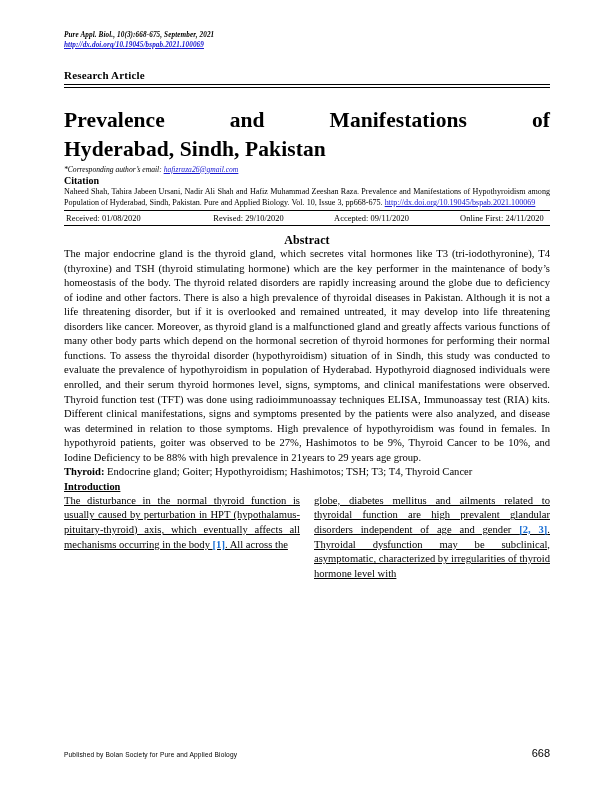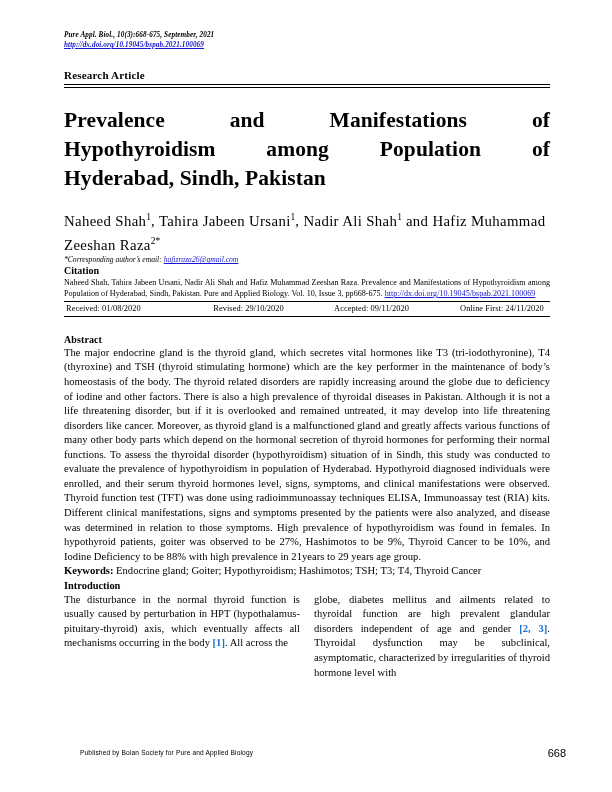--- a/index.html
+++ b/index.html
@@ -137,25 +137,25 @@
     line-height: 11px;
     letter-spacing: 0.05px;
   }
   .dates div:nth-child(1) { width: 30.5%; padding-left: 2px;}
   .dates div:nth-child(2) { width: 25%; }
   .dates div:nth-child(3) { width: 25%; }
   .dates div:nth-child(4) { width: 19.5%; text-align: center; padding-right: 1px;}
 
   
   .abstractHead {
-    text-align: left;
-    font-size: 10px;
+    text-align: center;
+    font-size: 12px;
     font-weight: bold;
     line-height: 13px;
-    margin-top: 16px;
+    margin-top: 8px;
     letter-spacing: 0.1px;
   }
   .abstractBody {
     font-size: 10.6px;
     line-height: 14.55px;
     text-align: justify;
     text-align-last: left;
     letter-spacing: 0.01px;
   }
   .keywords {
@@ -163,20 +163,21 @@
     line-height: 14.55px;
     text-align: left;
   }
   .keywords b { font-weight: bold; }
 
   
   .cols {
     display: flex;
     gap: 14px;
     margin-top: 0px;
+    text-decoration: underline;
   }
   .col {
     width: 236px;
     font-size: 10.6px;
     line-height: 14.6px;
     text-align: justify;
     text-align-last: left;
   }
   .secHead {
     font-weight: bold;
@@ -185,26 +186,26 @@
   }
   .ref {
     color: #1a6fd4;
     font-weight: bold;
   }
   .spacerHead { visibility: hidden; }
 
   
   .footer {
     position: absolute;
-    left: 80px;
+    left: 64px;
     top: 748px;
     width: 486px;
     display: flex;
     justify-content: space-between;
-    align-items: flex-start;
+    align-items: flex-end;
   }
   .footer .pub {
     font-family: "Liberation Sans", sans-serif;
     font-size: 6.6px;
     line-height: 9px;
     letter-spacing: 0.15px;
   }
   .footer .pageno {
     font-family: "Liberation Sans", sans-serif;
     font-size: 11px;
@@ -220,44 +221,42 @@
     <div class="runhead">
       <span>Pure Appl. Biol., 10(3):668-675, September, 2021</span>
       <a class="doi" href="#">http://dx.doi.org/10.19045/bspab.2021.100069</a>
     </div>
 
     <div class="artType">Research Article</div>
     <div class="dblrule"></div>
 
     <div class="title">
       <span class="just tline">Prevalence and Manifestations of</span>
-      <span class="just tline">Hypothyroidism among Population of</span>
       <span class="tline">Hyderabad, Sindh, Pakistan</span>
     </div>
 
-    <div class="authors"><span>Naheed Shah</span><sup>1</sup><span>, Tahira Jabeen Ursani</span><sup>1</sup><span>, Nadir Ali Shah</span><sup>1</sup><span> and Hafiz</span> <span>Muhammad Zeeshan Raza</span><sup>2*</sup></div>
 
     <div class="corr"><span>*Corresponding author’s email: </span><a href="#">hafizraza26@gmail.com</a></div>
 
     <div class="citeHead">Citation</div>
     <div class="citeBody"><span>Naheed Shah, Tahira Jabeen Ursani, Nadir Ali Shah and Hafiz Muhammad Zeeshan Raza. Prevalence and Manifestations of Hypothyroidism among Population of Hyderabad, Sindh, Pakistan. Pure and Applied Biology. Vol. 10, Issue 3, pp668-675. </span><a href="#">http://dx.doi.org/10.19045/bspab.2021.100069</a></div>
 
     <div class="datesWrap">
       <div class="dates">
         <div>Received: 01/08/2020</div>
         <div>Revised: 29/10/2020</div>
         <div>Accepted: 09/11/2020</div>
         <div>Online First: 24/11/2020</div>
       </div>
     </div>
 
     <div class="abstractHead">Abstract</div>
     <div class="abstractBody">The major endocrine gland is the thyroid gland, which secretes vital hormones like T3 (tri-iodothyronine), T4 (thyroxine) and TSH (thyroid stimulating hormone) which are the key performer in the maintenance of body’s homeostasis of the body. The thyroid related disorders are rapidly increasing around the globe due to deficiency of iodine and other factors. There is also a high prevalence of thyroidal diseases in Pakistan. Although it is not a life threatening disorder, but if it is overlooked and remained untreated, it may develop into life threatening disorders like cancer. Moreover, as thyroid gland is a malfunctioned gland and greatly affects various functions of many other body parts which depend on the hormonal secretion of thyroid hormones for performing their normal functions. To assess the thyroidal disorder (hypothyroidism) situation of in Sindh, this study was conducted to evaluate the prevalence of hypothyroidism in population of Hyderabad. Hypothyroid diagnosed individuals were enrolled, and their serum thyroid hormones level, signs, symptoms, and clinical manifestations were observed. Thyroid function test (TFT) was done using radioimmunoassay techniques ELISA, Immunoassay test (RIA) kits. Different clinical manifestations, signs and symptoms presented by the patients were also analyzed, and disease was determined in relation to those symptoms. High prevalence of hypothyroidism was found in females. In hypothyroid patients, goiter was observed to be 27%, Hashimotos to be 9%, Thyroid Cancer to be 10%, and Iodine Deficiency to be 88% with high prevalence in 21years to 29 years age group.</div>
 
-    <div class="keywords"><b>Keywords:</b><span> Endocrine gland; Goiter; Hypothyroidism; Hashimotos; TSH; T3; T4, Thyroid Cancer</span></div>
+    <div class="keywords"><b>Thyroid:</b><span> Endocrine gland; Goiter; Hypothyroidism; Hashimotos; TSH; T3; T4, Thyroid Cancer</span></div>
 
     <div class="cols">
       <div class="col">
         <div class="secHead">Introduction</div>
         <div><span>The disturbance in the normal thyroid function is usually caused by perturbation in HPT (hypothalamus-pituitary-thyroid) axis, which eventually affects all mechanisms occurring in the body </span><span class="ref">[1]</span><span>. All across the</span></div>
       </div>
       <div class="col">
         <div class="secHead spacerHead">&nbsp;</div>
         <div><span>globe, diabetes mellitus and ailments related to thyroidal function are high prevalent glandular disorders independent of age and gender </span><span class="ref">[2, 3]</span><span>. Thyroidal dysfunction may be subclinical, asymptomatic, characterized by irregularities of thyroid hormone level with</span></div>
       </div>

